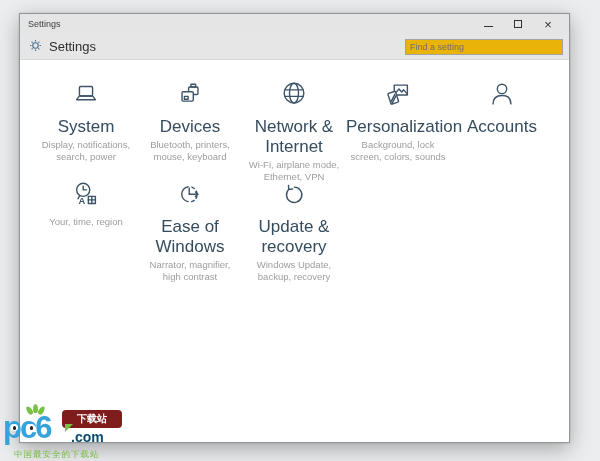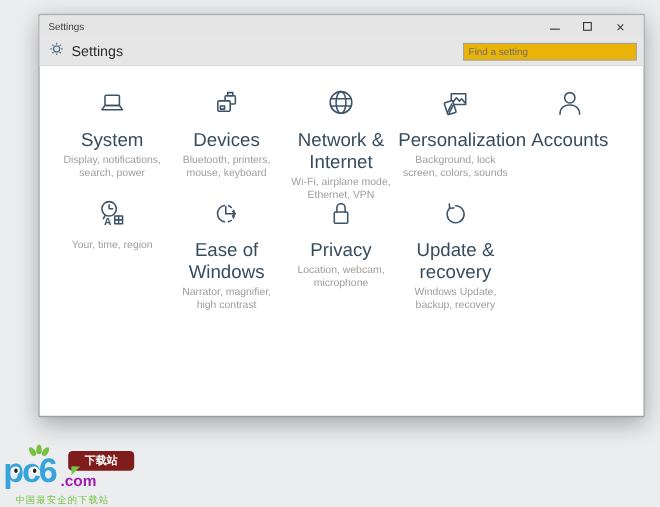--- a/index.html
+++ b/index.html
@@ -5,24 +5,23 @@
   * { margin:0; padding:0; box-sizing:border-box; }
   html,body { width:600px; height:461px; }
   body {
     font-family:"Liberation Sans","DejaVu Sans",sans-serif;
     background:#ecedee;
     position:relative;
     overflow:hidden;
   }
   
   .window {
-    position:absolute; left:19px; top:13px; width:551px; height:366px;
+    position:absolute; left:19px; top:13px; width:551px; height:430px;
     background:#ffffff; border:1px solid #919699;
     box-shadow:0 6px 20px rgba(0,0,0,.30), 0 0 2px rgba(0,0,0,.15);
-    margin-left:16px;
   }
   .titlebar {
     height:20px; background:#e5e5e5; display:flex; align-items:center;
     padding-left:8px; position:relative;
   }
   .titlebar-title { font-size:9px; color:#3c3c3c; }
   .win-controls { position:absolute; right:6px; top:0; height:100%; display:flex; }
   .win-btn {
     width:30px; height:100%; display:flex; align-items:center; justify-content:center;
     font-size:12px; color:#333; cursor:default; background:transparent; border:none;
@@ -68,21 +67,21 @@
   .leaf-2 { left:30px; top:-5px; transform:rotate(0deg); }
   .leaf-3 { left:36px; top:-3px; transform:rotate(35deg); }
   .wm-badge {
     position:absolute; left:59px; top:1px; background:#7f1d1d; color:#fff;
     font-size:10px; font-weight:bold; padding:2px 15px; border-radius:4px; white-space:nowrap;
   }
   .wm-badge::after {
     content:""; position:absolute; left:3px; bottom:-4px;
     border:4px solid transparent; border-top-color:#77c143; border-left-color:#77c143;
   }
-  .wm-com { position:absolute; left:52px; top:20px; font-size:14px; font-weight:bold; color:#a21caf; }
+  .wm-com { position:absolute; left:68px; top:20px; font-size:14px; font-weight:bold; color:#0c4a6e; }
   .wm-tagline { position:absolute; left:11px; top:40px; font-size:8.5px; color:#77c143; letter-spacing:1px; white-space:nowrap; }
 </style>
 </head>
 <body>
 
 <div class="window">
 
   <div class="titlebar">
     <span class="titlebar-title">Settings</span>
     <div class="win-controls">
@@ -201,30 +200,20 @@
           <path d="M20.5 21.8 a8 8 0 0 1 -4.5 1.4" stroke-dasharray="3 2.4"></path>
           <path d="M15.2 8.5 v6.7"></path>
           <path d="M15.2 15.2 h9"></path>
           <path d="M21.8 12.8 l2.6 2.4 l-2.6 2.4"></path>
         </svg>
       </span>
       <div class="tile-title">Ease of Windows</div>
       <div class="tile-sub">Narrator, magnifier, high contrast</div>
     </div>
 
-    <div class="tile">
-      <span class="tile-icon">
-        <svg class="icn" width="30" height="30" viewBox="0 0 32 32">
-          <rect x="9.5" y="13.5" width="13" height="11" rx="1"></rect>
-          <path d="M12 13.5 v-4 a4 4 0 0 1 8 0 v4"></path>
-        </svg>
-      </span>
-      <div class="tile-title">Privacy</div>
-      <div class="tile-sub">Location, webcam, microphone</div>
-    </div>
 
     <div class="tile">
       <span class="tile-icon">
         <svg class="icn" width="30" height="30" viewBox="0 0 32 32">
           <path d="M10.4 10 a8.2 8.2 0 1 0 5.8 -2.4"></path>
           <path d="M10.4 10 l-0.3 -4.2 M10.4 10 l4.1 -0.4"></path>
         </svg>
       </span>
       <div class="tile-title">Update &amp; recovery</div>
       <div class="tile-sub">Windows Update, backup, recovery</div>

